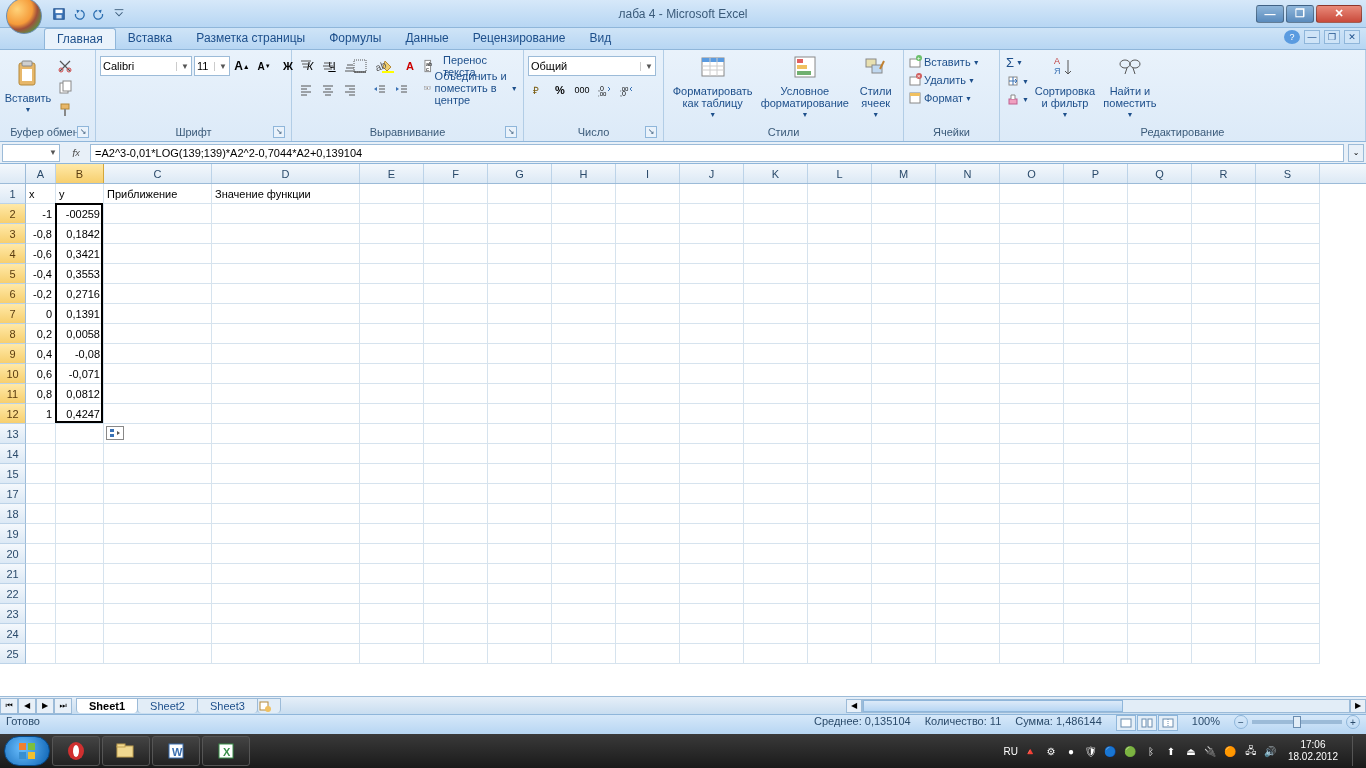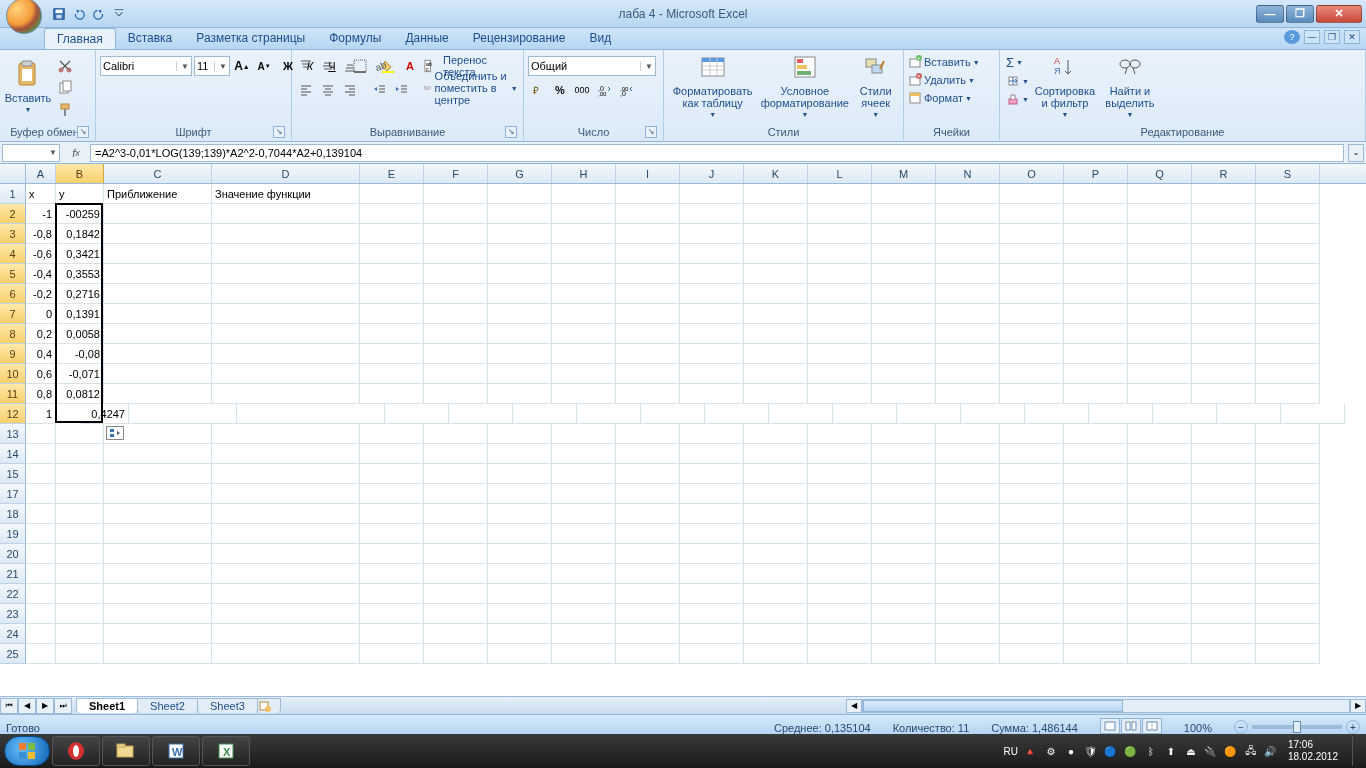--- a/index.html
+++ b/index.html
@@ -72,36 +72,36 @@
   .sheet-tabs { display: flex; align-items: flex-end; margin-left: 4px; flex: 1; }
   .stab { padding: 1px 12px; background: #e2edf7; border: 1px solid #9cbbd8; border-bottom: none; border-radius: 0 0 4px 4px; font-size: 11px; cursor: pointer; color: #1d4f8b; margin-right: -1px; }
   .stab.active { background: #fff; font-weight: bold; color: #000; }
   .stab.new { width: 24px; padding: 1px 0; text-align: center; }
   .hscroll { width: 520px; height: 16px; display: flex; align-items: center; }
   .hscroll .track { flex: 1; height: 14px; background: #e2edf7; border: 1px solid #9cbbd8; position: relative; }
   .hscroll .thumb { position: absolute; left: 0; top: 0; bottom: 0; width: 260px; background: linear-gradient(#dceaf8,#b7d6f3); border: 1px solid #8fb6da; }
   .hscroll .ab { width: 16px; height: 14px; border: 1px solid #9cbbd8; background: #e8f0f8; display: flex; align-items: center; justify-content: center; font-size: 8px; cursor: pointer; }
 
   
-  .statusbar { height: 20px; background: linear-gradient(#d6e8f9,#b7d6f3); display: flex; align-items: flex-end; padding: 0 6px; font-size: 11px; color: #2a4a6a; border-top: 1px solid #8fb6da; gap: 22px; }
+  .statusbar { height: 20px; background: linear-gradient(#d6e8f9,#b7d6f3); display: flex; align-items: flex-start; padding: 0 6px; font-size: 11px; color: #2a4a6a; border-top: 1px solid #8fb6da; gap: 14px; }
   .statusbar .spacer { flex: 1; }
   .view-btns { display: flex; gap: 1px; }
   .view-btns .vb { width: 20px; height: 16px; border: 1px solid #8fb6da; background: #e2edf7; cursor: pointer; display:flex; align-items:center; justify-content:center; }
   .zoom { display: flex; align-items: center; gap: 4px; }
   .zoom .slider { width: 90px; height: 4px; background: #9cbbd8; position: relative; }
   .zoom .slider .knob { position: absolute; left: 50%; top: -4px; width: 8px; height: 12px; background: #e2edf7; border: 1px solid #6b8db0; transform: translateX(-50%); }
   .zoom .zb { width: 14px; height: 14px; border: 1px solid #8fb6da; border-radius: 50%; display: flex; align-items: center; justify-content: center; cursor: pointer; font-size: 10px; }
 
   
   .taskbar { height: 34px; background: linear-gradient(#3a3a3a,#1a1a1a); display: flex; align-items: center; padding: 0 4px; gap: 2px; }
   .start { width: 46px; height: 30px; border-radius: 16px; background: radial-gradient(circle at 40% 40%, #6bc0ff,#0a5fb0); border: 1px solid #064a8a; display:flex; align-items:center; justify-content:center; cursor: pointer; }
   .task-item { width: 48px; height: 30px; border: 1px solid #555; border-radius: 3px; background: linear-gradient(#444,#222); display:flex; align-items:center; justify-content:center; cursor: pointer; }
   .tray { margin-left: auto; display: flex; align-items: center; gap: 6px; color: #fff; font-size: 10px; }
   .tray-icon { width: 14px; height: 14px; display: flex; align-items: center; justify-content: center; }
-  .clock { line-height: 1.2; padding: 0 4px; }
+  .clock { text-align: center; line-height: 1.2; padding: 0 4px; }
   .showdesk { width: 10px; height: 30px; border-left: 1px solid #555; margin-left: 4px; cursor: pointer; }
 
   svg { display: block; }
 </style>
 </head>
 <body>
 
 <div class="titlebar">
   <div class="office-btn"></div>
   <div class="qat">
@@ -482,21 +482,21 @@
       </div>
       <div class="big-btn" style="width:62px">
         <div class="iconbox">
             <svg width="26" height="26" viewBox="0 0 26 26">
               <ellipse cx="8" cy="10" rx="5" ry="4" fill="none" stroke="#555"></ellipse>
               <ellipse cx="18" cy="10" rx="5" ry="4" fill="none" stroke="#555"></ellipse>
               <line x1="13" y1="10" x2="13" y2="10" stroke="#555"></line>
               <path d="M10 14 L8 20 M16 14 L18 20" stroke="#555"></path>
             </svg>
           </div>
-        <span style="line-height:1.1">Найти и выделить</span>
+        <span style="line-height:1.1">Найти и поместить</span>
           <span style="font-size:7px">▼</span>
       </div>
     </div>
     <div class="group-title"><span>Редактирование</span></div>
   </div>
 </div>
 
 <div class="formula-bar">
   <div class="name-box">
       <span></span>
@@ -771,21 +771,21 @@
         <div class="cell" style="width: 64px;"></div>
         <div class="cell" style="width: 64px;"></div>
         <div class="cell" style="width: 64px;"></div>
         <div class="cell" style="width: 64px;"></div>
         <div class="cell" style="width: 64px;"></div>
         <div class="cell" style="width: 64px;"></div>
       </div>
       <div class="row">
         <div class="rh sel">12</div>
         <div class="cell r" style="width: 30px;">1</div>
-        <div class="cell r" style="width: 48px; margin-left: 25px;">0,4247</div>
+        <div class="cell r" style="width: 48px;">0,4247</div>
         <div class="cell" style="width: 108px;"></div>
         <div class="cell" style="width: 148px;"></div>
         <div class="cell" style="width: 64px;"></div>
         <div class="cell" style="width: 64px;"></div>
         <div class="cell" style="width: 64px;"></div>
         <div class="cell" style="width: 64px;"></div>
         <div class="cell" style="width: 64px;"></div>
         <div class="cell" style="width: 64px;"></div>
         <div class="cell" style="width: 64px;"></div>
         <div class="cell" style="width: 64px;"></div>

